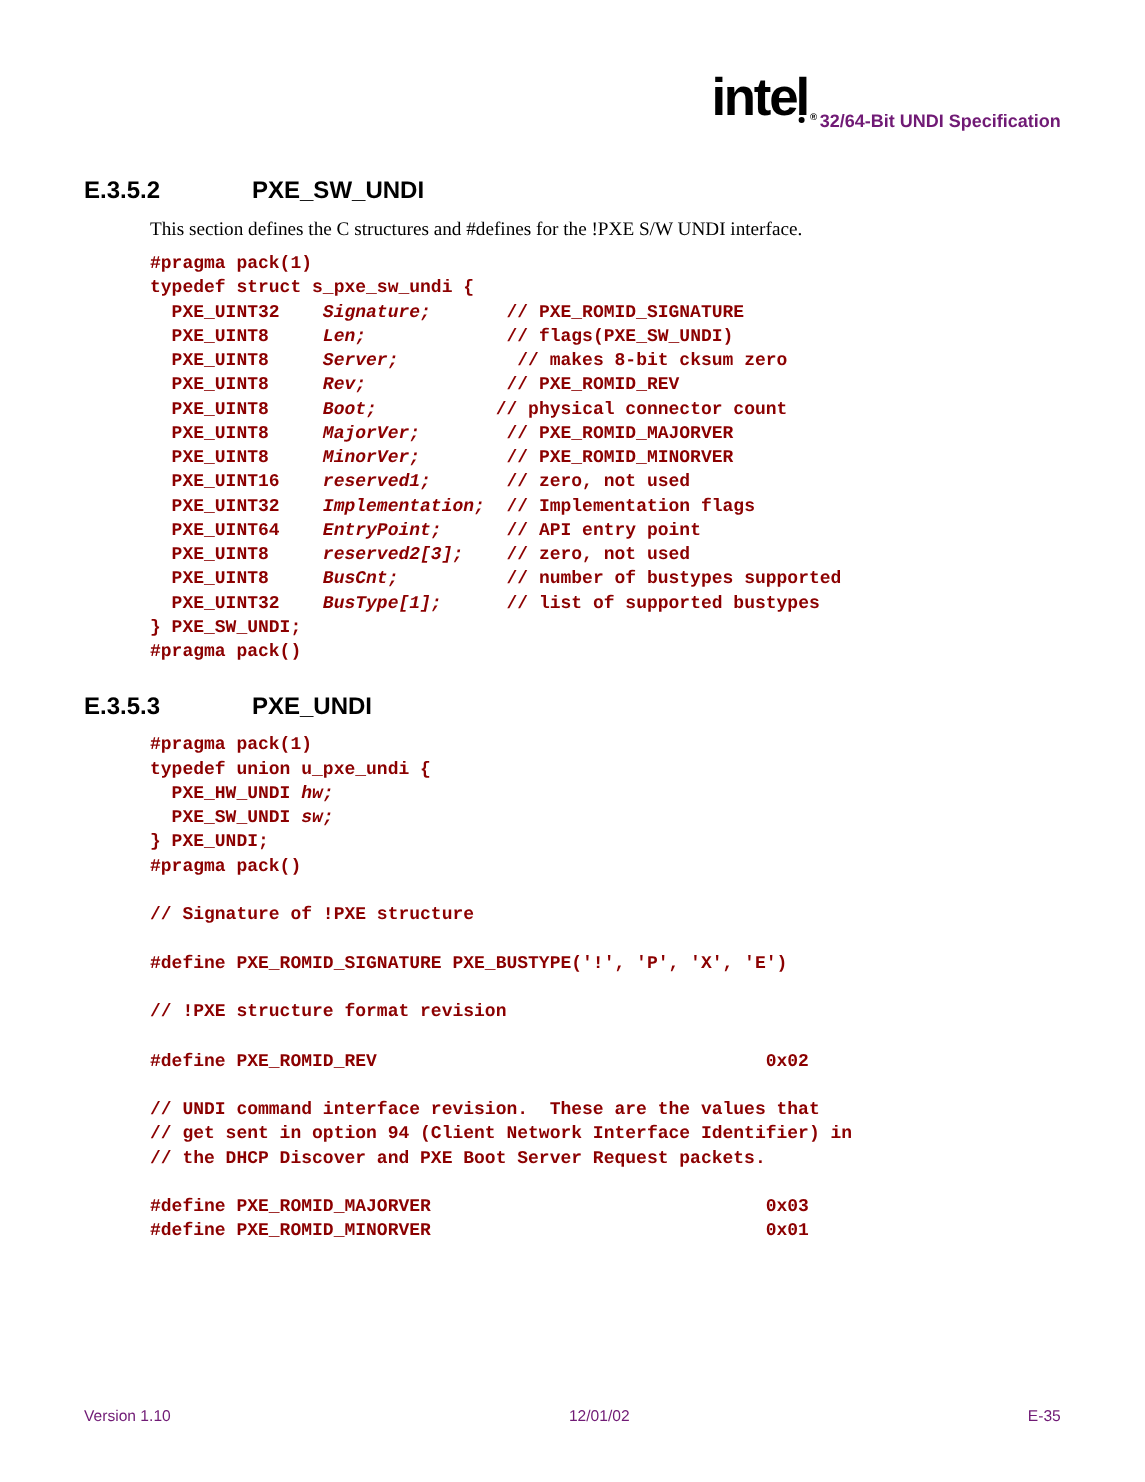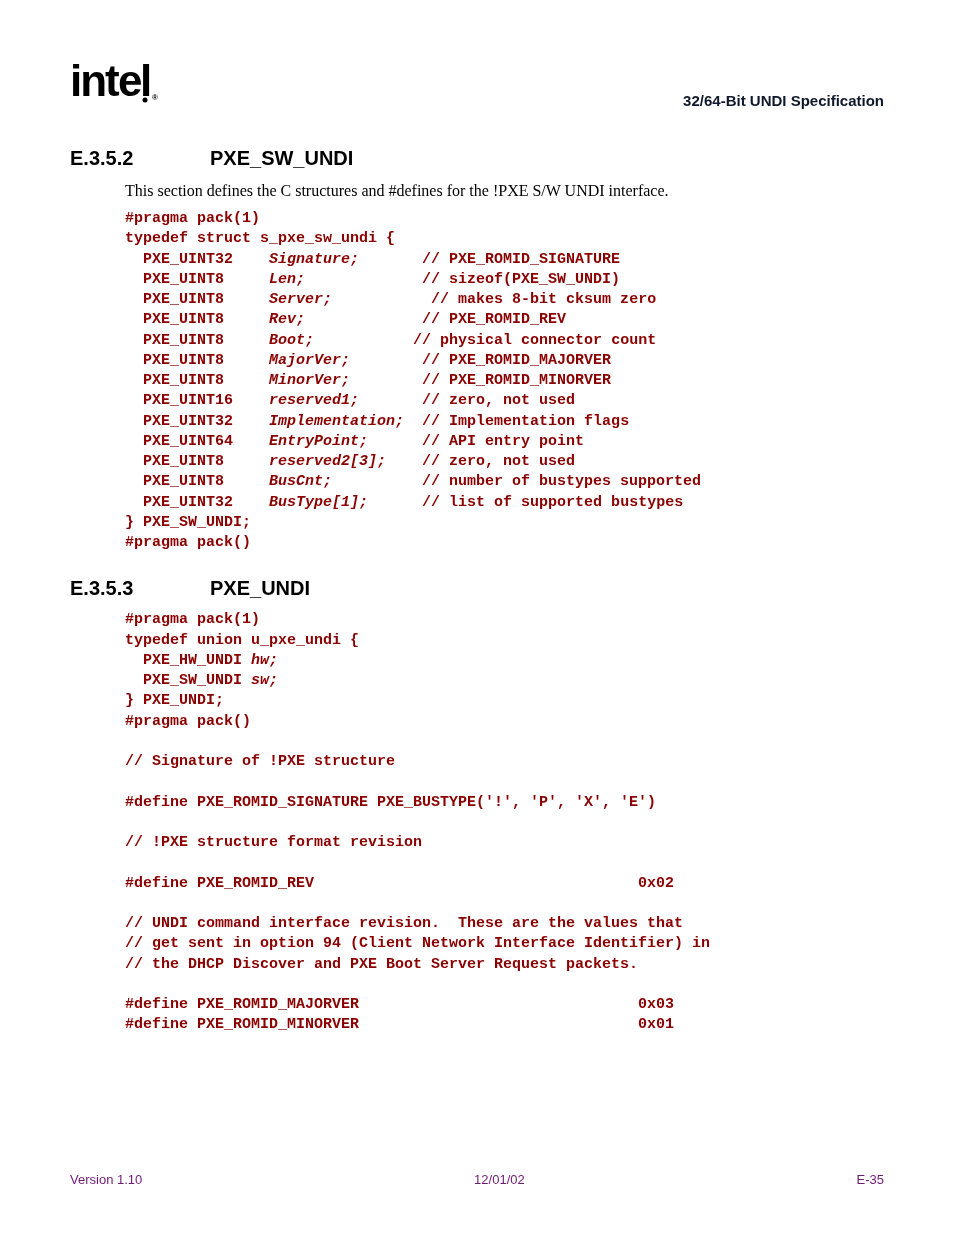--- a/index.html
+++ b/index.html
@@ -12,38 +12,38 @@
     height: 1235px;
     position: relative;
     box-sizing: border-box;
   }
   .page {
     padding: 60px 70px 0 70px;
     box-sizing: border-box;
   }
   .header-row {
     display: flex;
-    justify-content: space-between;
+    justify-content: flex-end;
     align-items: flex-end;
     margin-bottom: 38px;
   }
   .logo {
     font-family: Arial, Helvetica, sans-serif;
     font-weight: 700;
     font-size: 44px;
     letter-spacing: -2px;
     color: #000;
     position: relative;
     line-height: 0.9;
   }
   .spec-title {
     font-family: Arial, Helvetica, sans-serif;
     font-weight: 700;
     font-size: 15px;
-    color: #0f172a;
+    color: #701a75;
   }
   .section-heading {
     font-family: Arial, Helvetica, sans-serif;
     font-weight: 700;
     font-size: 20px;
     color: #000;
     margin: 4px 0 10px 0;
     display: flex;
   }
   .section-heading .num {
@@ -99,21 +99,21 @@
 
   <h2 class="section-heading">
     <span class="num">E.3.5.2</span>
     <span>PXE_SW_UNDI</span>
   </h2>
   <p class="body-text">This section defines the C structures and #defines for the !PXE S/W UNDI interface.</p>
 
 <pre class="code"><span>#pragma pack(1)</span>
 <span>typedef struct s_pxe_sw_undi {</span>
 <span>  PXE_UINT32</span>    <span class="i">Signature;</span>       <span>// PXE_ROMID_SIGNATURE</span>
-<span>  PXE_UINT8</span>     <span class="i">Len;</span>             <span>// sizeof(PXE_SW_UNDI)</span>
+<span>  PXE_UINT8</span>     <span class="i">Len;</span>             <span>// flags(PXE_SW_UNDI)</span>
 <span>  PXE_UINT8</span>     <span class="i">Server;</span>           <span>// makes 8-bit cksum zero</span>
 <span>  PXE_UINT8</span>     <span class="i">Rev;</span>             <span>// PXE_ROMID_REV</span>
 <span>  PXE_UINT8</span>     <span class="i">Boot;</span>           <span>// physical connector count</span>
 <span>  PXE_UINT8</span>     <span class="i">MajorVer;</span>        <span>// PXE_ROMID_MAJORVER</span>
 <span>  PXE_UINT8</span>     <span class="i">MinorVer;</span>        <span>// PXE_ROMID_MINORVER</span>
 <span>  PXE_UINT16</span>    <span class="i">reserved1;</span>       <span>// zero, not used</span>
 <span>  PXE_UINT32</span>    <span class="i">Implementation;</span>  <span>// Implementation flags</span>
 <span>  PXE_UINT64</span>    <span class="i">EntryPoint;</span>      <span>// API entry point</span>
 <span>  PXE_UINT8</span>     <span class="i">reserved2[3];</span>    <span>// zero, not used</span>
 <span>  PXE_UINT8</span>     <span class="i">BusCnt;</span>          <span>// number of bustypes supported</span>

